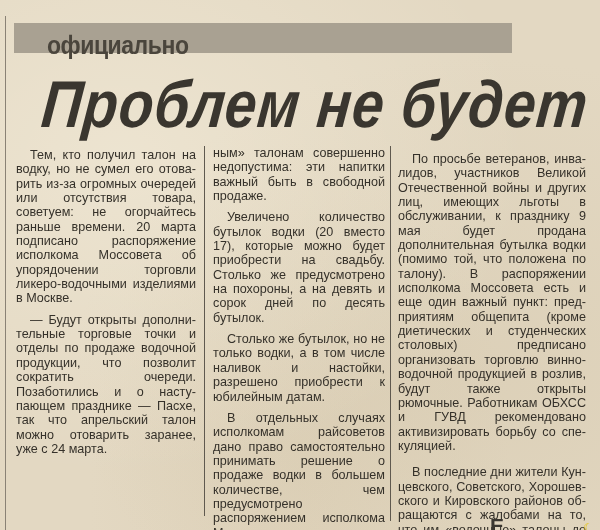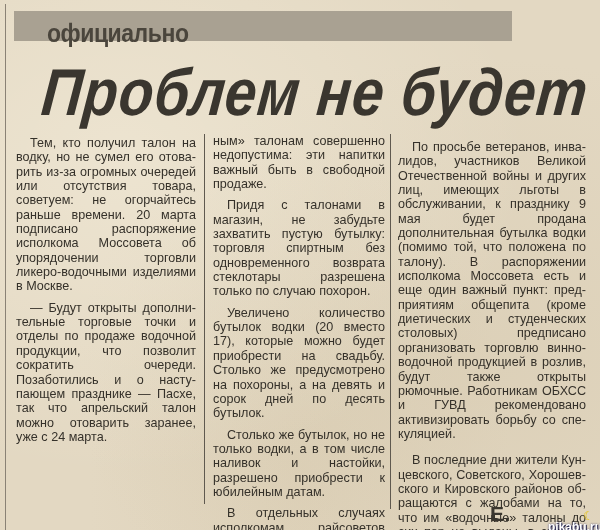--- a/index.html
+++ b/index.html
@@ -7,21 +7,21 @@
     body {
       background: #e3d8c2;
       background-image:
         radial-gradient(ellipse at 20% 30%, rgba(255,250,235,0.35), transparent 60%),
         radial-gradient(ellipse at 80% 70%, rgba(200,185,155,0.25), transparent 60%),
         radial-gradient(ellipse at 50% 90%, rgba(210,195,165,0.3), transparent 50%);
       font-family: "Liberation Sans", sans-serif;
       color: #2e2a24;
       position: relative;
     }
-    .page { position: absolute; left: 0; top: 4px; width: 600px; height: 416px; }
+    .page { position: absolute; left: 0; top: 16px; width: 600px; height: 416px; }
     .left-rule { position: absolute; left: 5px; top: 0; width: 1px; height: 530px; background: #8a8275; }
     .rubric-bar {
       position: absolute; left: 14px; top: 7px; width: 498px; height: 30px;
       background: #a9a192;
     }
     .rubric-text {
       position: absolute; left: 33px; top: 6px;
       font-family: "Liberation Sans", sans-serif;
       font-weight: bold; font-size: 25px; letter-spacing: -0.5px;
       color: #4a453c;
@@ -76,21 +76,20 @@
   <div class="col col-1">
     <p>Тем, кто получил талон на водку, но не сумел его отова­рить из-за огромных очередей или отсутствия товара, советуем: не огорчайтесь раньше време­ни. 20 марта подписано рас­поряжение исполкома Моссове­та об упорядочении торговли ликеро-водочными изделиями в Москве.</p>
     <p>— Будут открыты дополни­тельные торговые точки и отде­лы по продаже водочной продук­ции, что позволит сократить оче­реди. Позаботились и о насту­пающем празднике — Пасхе, так что апрельский талон мож­но отоварить заранее, уже с 24 марта.</p>
 
   </div>
 
   <div class="col-rule rule-1"></div>
 
   <div class="col col-2">
     <p style="text-indent:0">ным» талонам совершенно недо­пустима: эти напитки важный быть в свободной продаже.</p>
-    <p>Придя с талонами в магазин, не забудьте захватить пустую бутылку: торговля спиртным без одновременного возврата стек­лотары разрешена только по случаю похорон.</p>
     <p>Увеличено количество буты­лок водки (20 вместо 17), кото­рые можно будет приобрести на свадьбу. Столько же предусмот­рено на похороны, а на девять и сорок дней по десять бутылок.</p>
     <p>Столько же бутылок, но не только водки, а в том числе на­ливок и настойки, разрешено приобрести к юбилейным датам.</p>
     <p>В отдельных случаях исполко­мам райсоветов дано право са­мостоятельно принимать реше­ние о продаже водки в большем количестве, чем предусмотрено распоряжением исполкома Мос­совета.</p>
 
   </div>
 
   <div class="col-rule rule-2"></div>
 
   <div class="col col-3">
     <p>По просьбе ветеранов, инва­лидов, участников Великой Оте­чественной войны и других лиц, имеющих льготы в обслужива­нии, к празднику 9 мая будет продана дополнительная бутылка водки (помимо той, что положе­на по талону). В распоряжении исполкома Моссовета есть и еще один важный пункт: пред­приятиям общепита (кроме дие­тических и студенческих столо­вых) предписано организовать торговлю винно-водочной про­дукцией в розлив, будут также открыты рюмочные. Работникам ОБХСС и ГУВД рекомендовано активизировать борьбу со спе­куляцией.</p>

